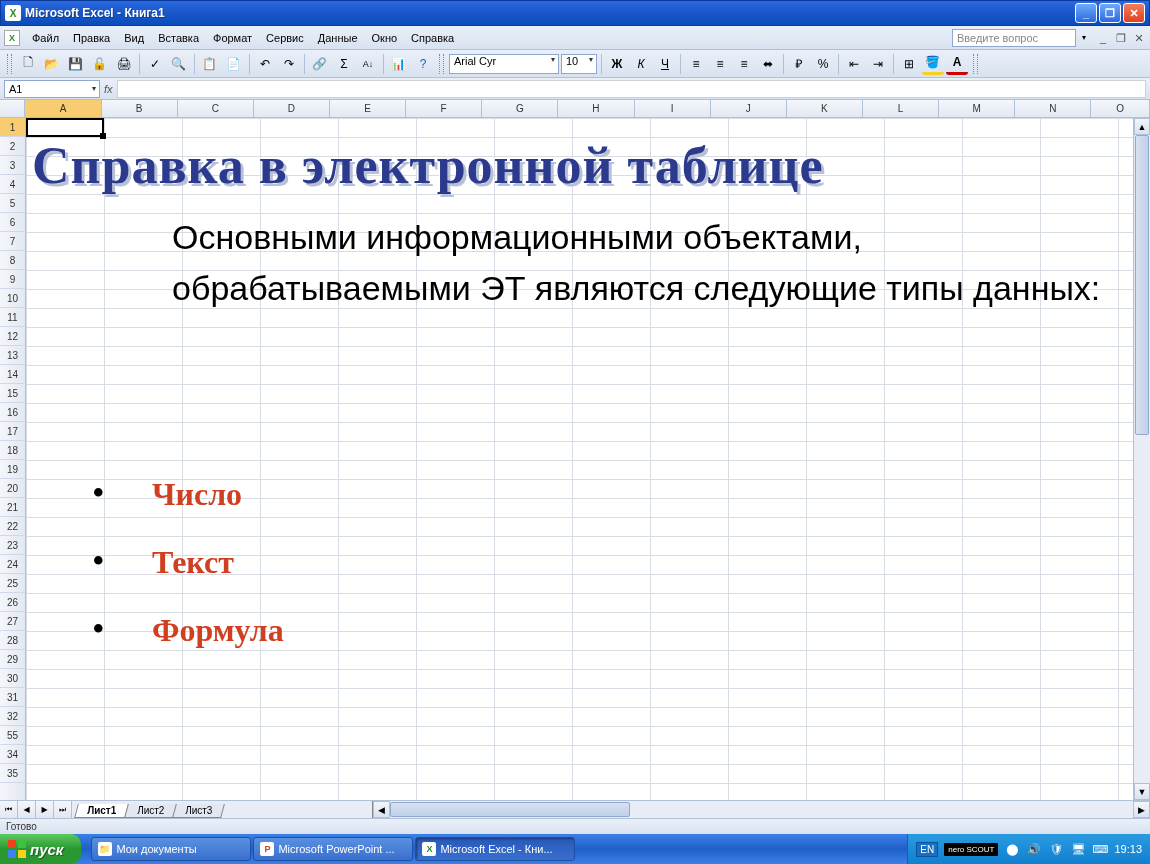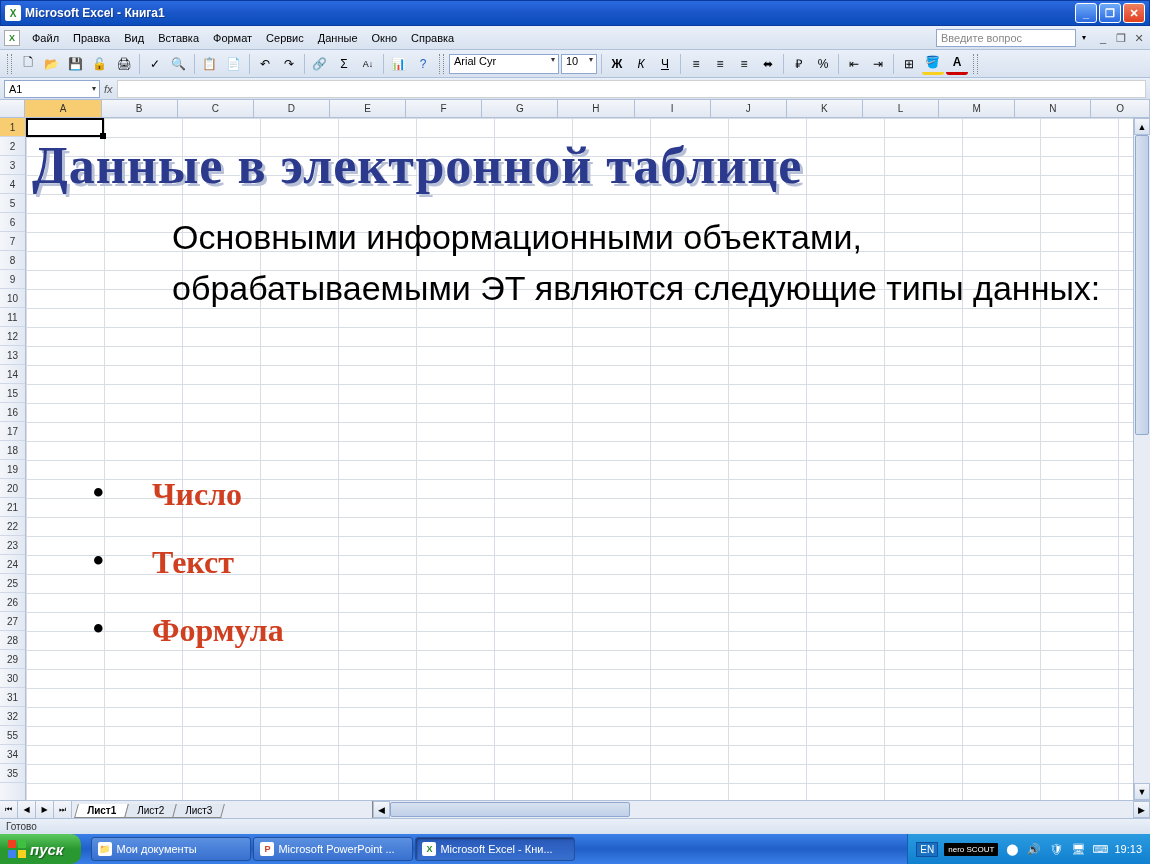--- a/index.html
+++ b/index.html
@@ -49,21 +49,21 @@
   gap: 2px;
 }
 .menubar .app-small-icon {
   width: 16px; height: 16px; background: #fff;
   border: 1px solid #aaa; display:flex;align-items:center;justify-content:center;
   font-size:9px; color:#2a8a2a; font-weight:bold; margin-right:4px;
 }
 .menu-item { padding: 2px 6px; cursor: default; }
 .menubar .help-prompt {
   margin-left: auto;
-  width: 140px; height: 18px;
+  width: 124px; height: 18px;
   border: 1px solid #90a8d0;
   background: #fff;
   color: #888;
   padding: 0 4px;
   display: flex; align-items: center;
 }
 .doc-win-controls { display: flex; gap: 4px; margin-left: 8px; color: #555; }
 .doc-win-btn { width: 14px; height: 14px; font-size: 11px; text-align:center; line-height:14px; }
 
 
@@ -456,21 +456,21 @@
         <div class="row-head">31</div>
         <div class="row-head">32</div>
         <div class="row-head">55</div>
         <div class="row-head">34</div>
         <div class="row-head">35</div>
       </div>
     <div class="cells">
       <div class="grid-lines"></div>
       <div class="selected-cell"></div>
       <div class="overlay">
-        <div class="slide-title">Данные в электронной таблице</div>
+        <div class="slide-title">Справка в электронной таблице</div>
         <div class="slide-body">Основными информационными объектами, обрабатываемыми ЭТ являются следующие типы данных:</div>
         <ul class="slide-list">
           <li>Число</li>
           <li>Текст</li>
           <li>Формула</li>
         </ul>
       </div>
     </div>
   </div>
 </div>

